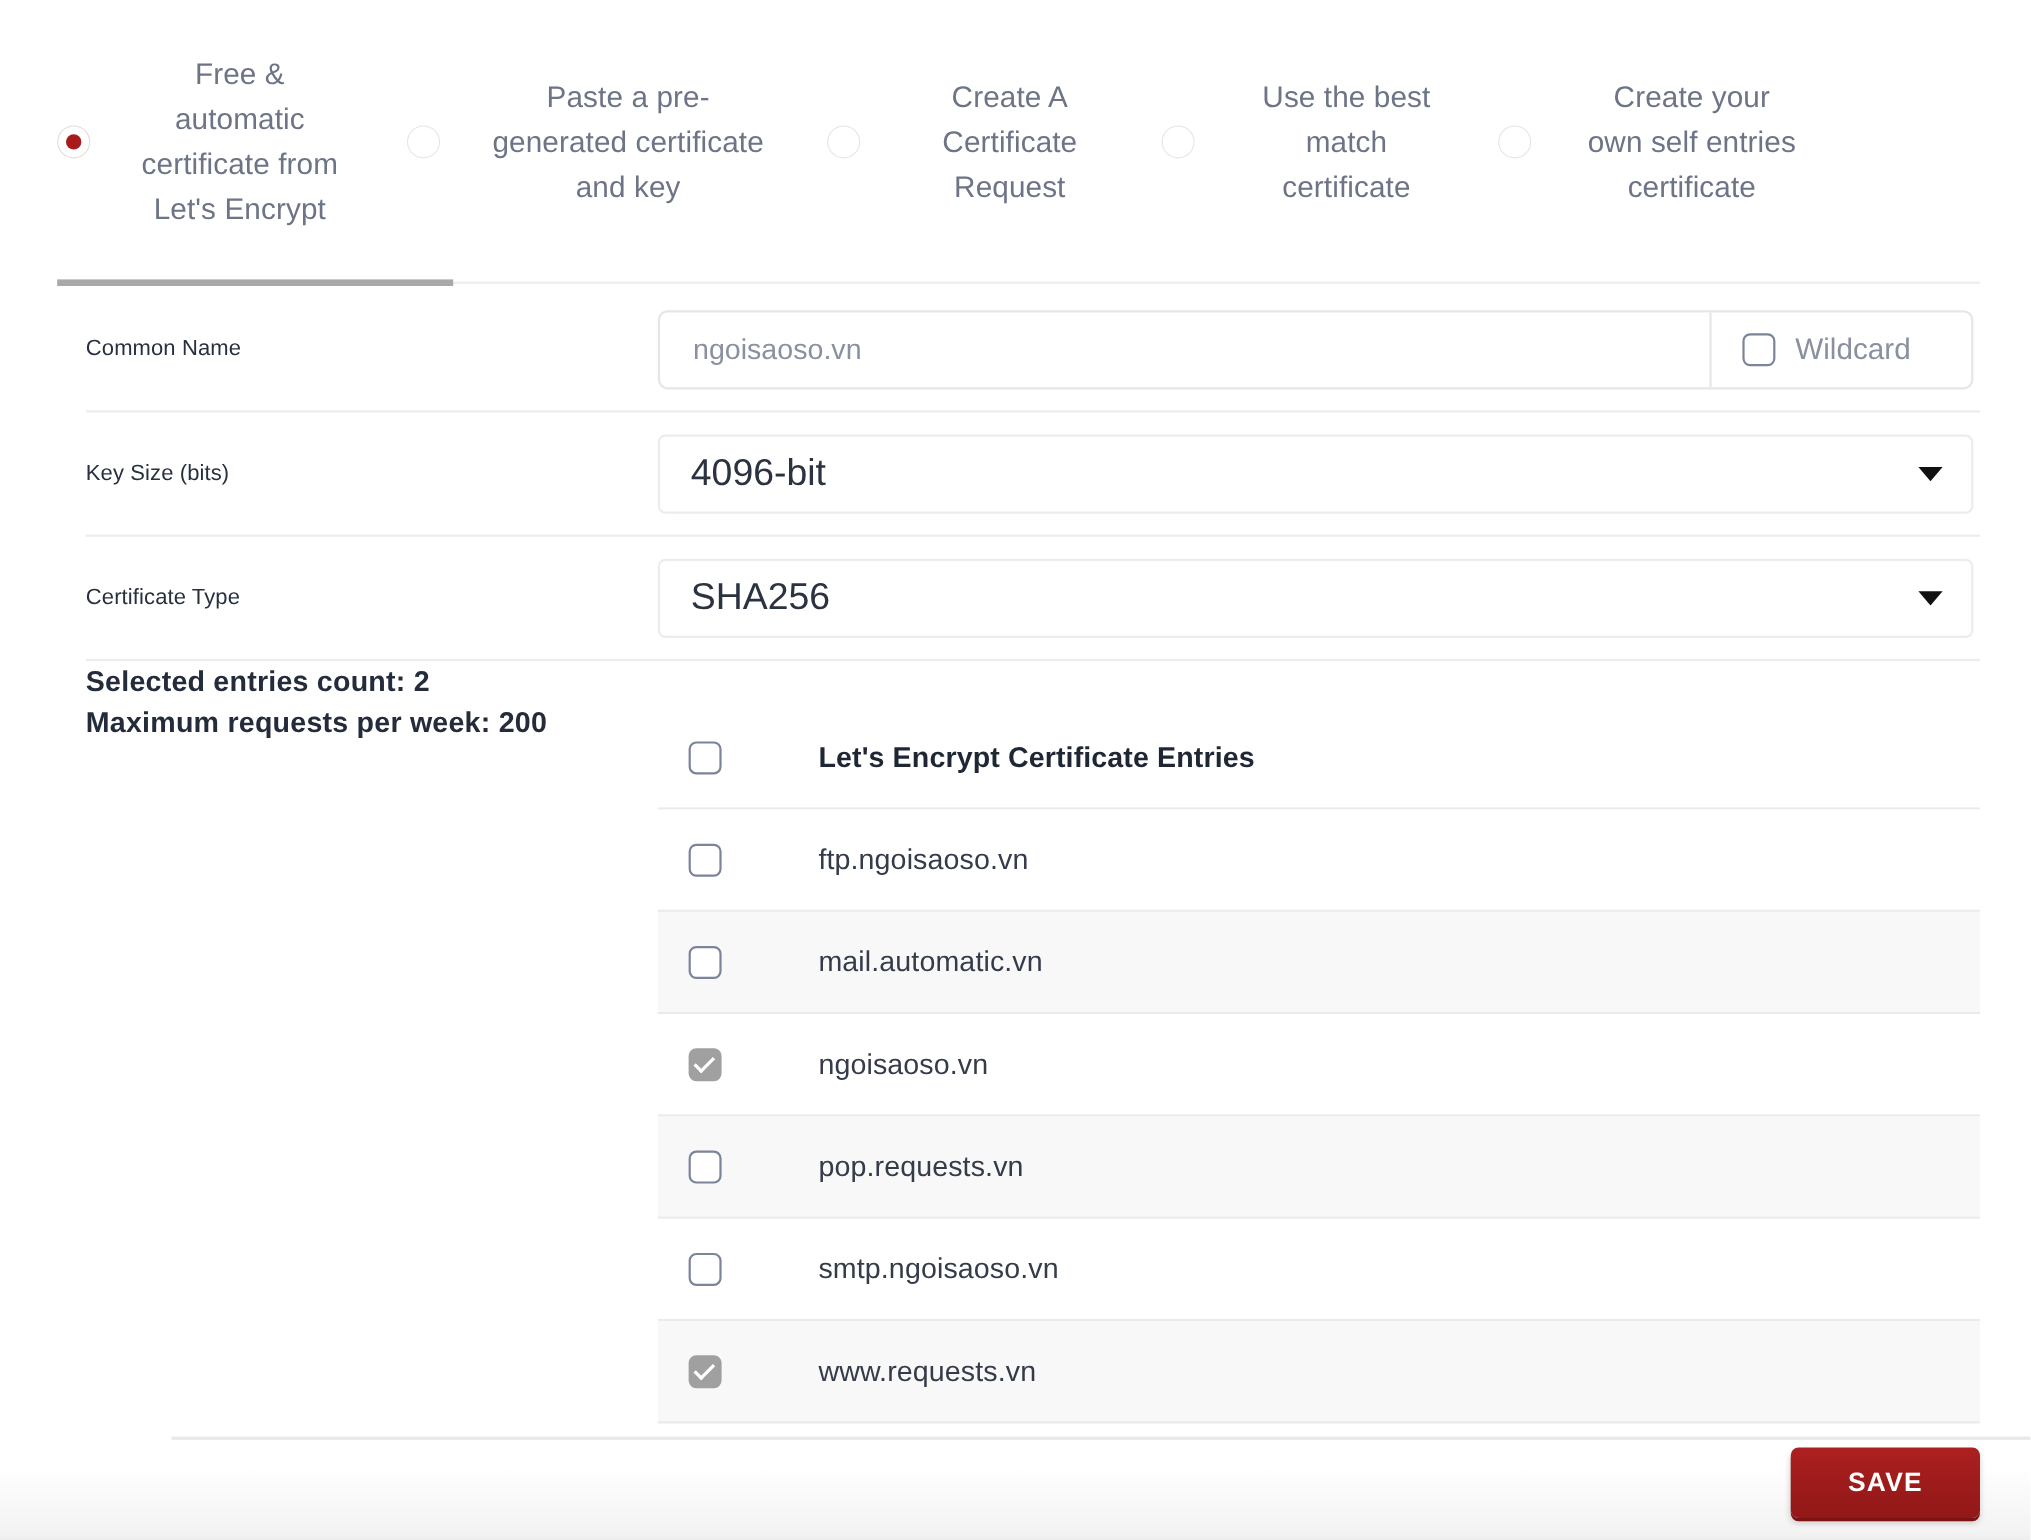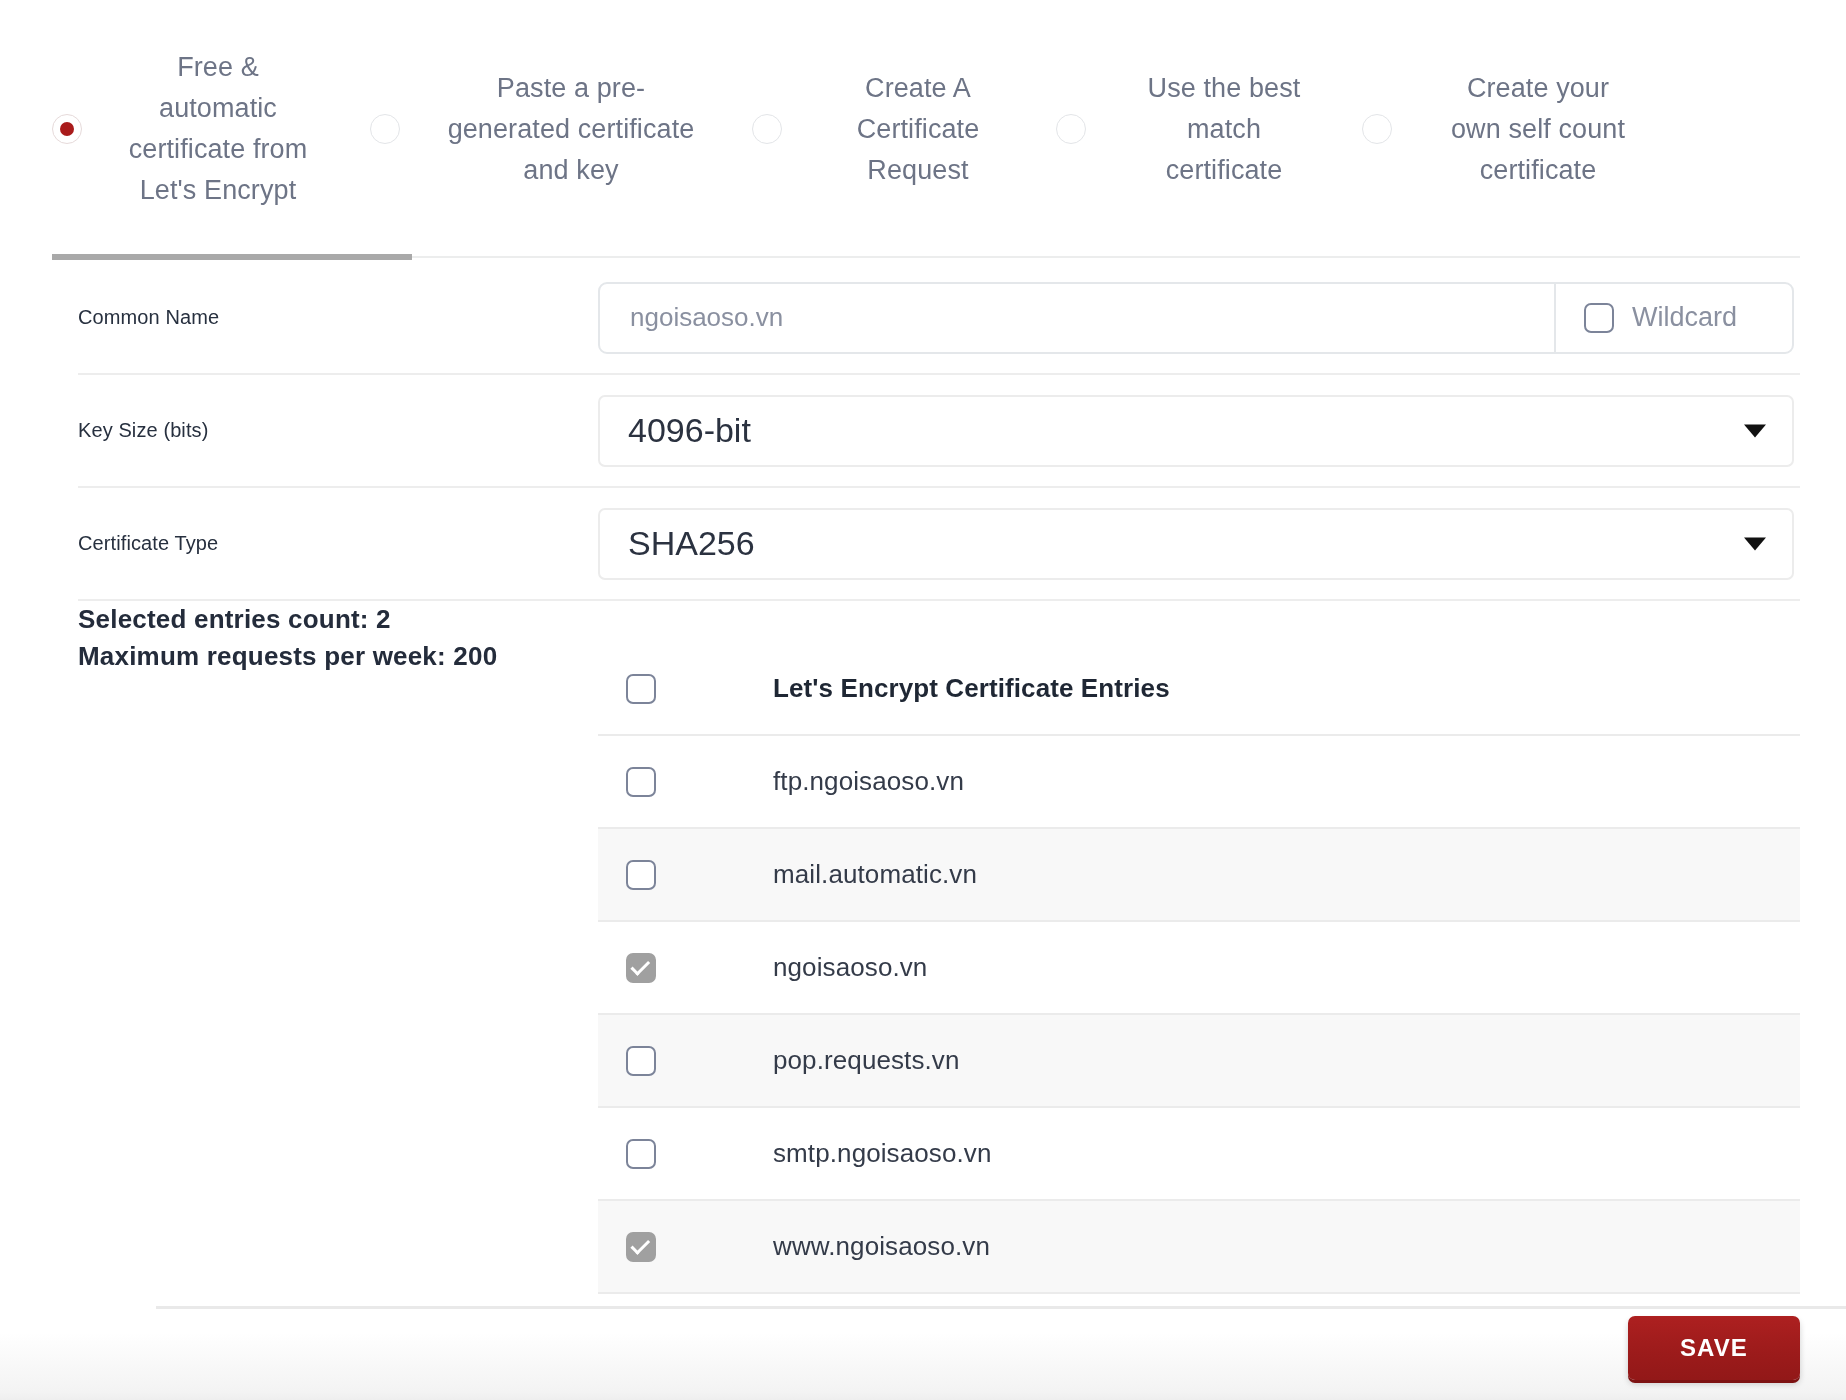--- a/index.html
+++ b/index.html
@@ -252,21 +252,21 @@
     padding-left: 28px;
     background: #ffffff;
     cursor: pointer;
   }
   .ent-row.alt { background: #f8f8f8; }
   .ent-row.head { border-bottom: 2px solid #ebebeb; cursor: pointer; }
 
   .ent-label {
     font-size: 26px;
     color: #343b49;
-    margin-left: 117px;
+    margin-left: 88px;
     letter-spacing: 0.1px;
   }
   .ent-row.head .ent-label {
     font-weight: bold;
     color: #1f2734;
   }
 
   
   .footer {
     position: absolute;
@@ -327,21 +327,21 @@
       <span class="tab-label">Create A Certificate Request</span>
     </div>
 
     <div class="tab-option tab-3">
       <span class="radio"></span>
       <span class="tab-label">Use the best match certificate</span>
     </div>
 
     <div class="tab-option tab-4">
       <span class="radio"></span>
-      <span class="tab-label">Create your own self count certificate</span>
+      <span class="tab-label">Create your own self entries certificate</span>
     </div>
   </div>
 
   <div class="tab-baseline"></div>
   <div class="tab-baseline-active"></div>
 
   <div class="form-area">
 
     <div class="form-row">
       <div class="form-label">Common Name</div>
@@ -415,21 +415,21 @@
 
         <div class="ent-row">
           <span class="cbox"></span>
           <span class="ent-label">smtp.ngoisaoso.vn</span>
         </div>
 
         <div class="ent-row alt">
           <span class="cbox checked">
               <span class="tick"></span>
             </span>
-          <span class="ent-label">www.ngoisaoso.vn</span>
+          <span class="ent-label">www.requests.vn</span>
         </div>
 
       </div>
     </div>
 
   </div>
 
   <div class="footer">
     <div class="footer-rule"></div>
   </div>

